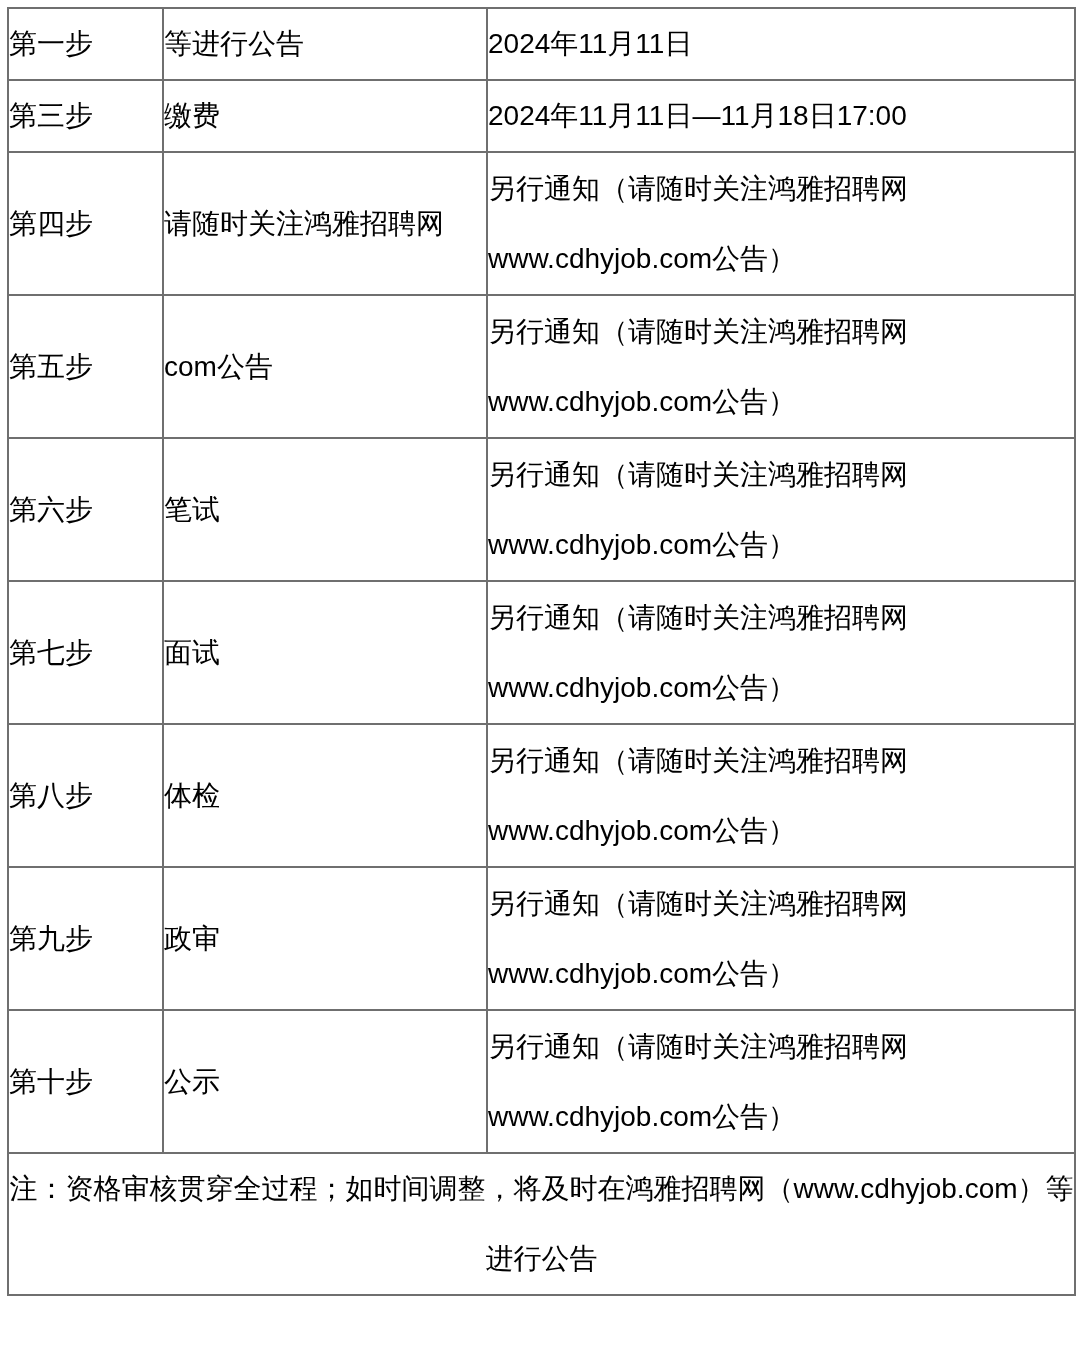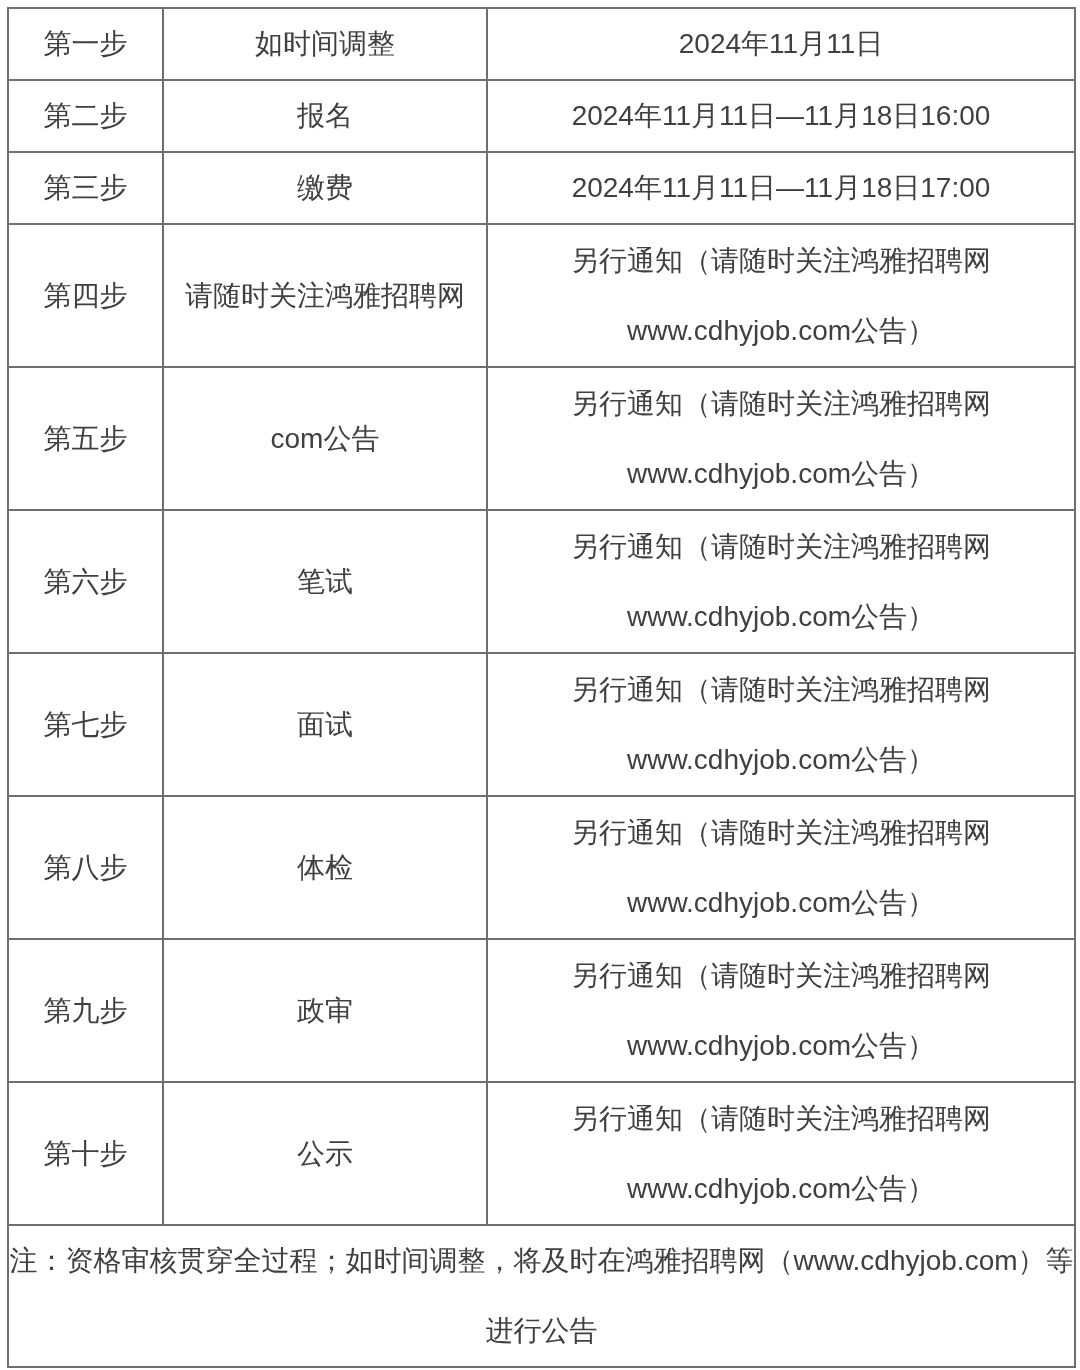--- a/index.html
+++ b/index.html
@@ -16,23 +16,22 @@
     padding: 7px 4px 5px 7px;
     background: #ffffff;
   }
   table.schedule {
     border-collapse: collapse;
     table-layout: fixed;
     width: 1069px;
   }
   table.schedule td {
     border: 2px solid #6f6f6f;
-    color: #404040;
+    color: #000000;
     font-size: 28px;
-    text-align: center;
     vertical-align: middle;
     padding: 0;
     overflow: hidden;
   }
   col.c1 { width: 155px; }
   col.c2 { width: 324px; }
   col.c3 { width: auto; }
   tr.short { height: 72px; }
   tr.tall  { height: 143px; }
   td.time-cell {
@@ -52,27 +51,22 @@
 <div class="page">
   <table class="schedule">
     <colgroup>
       <col class="c1">
       <col class="c2">
       <col class="c3">
     </colgroup>
     <tbody id="rows-body">
         <tr class="short">
     <td class="step-cell">第一步</td>
-    <td class="name-cell">如时间调整</td>
+    <td class="name-cell">等进行公告</td>
     <td class="time-cell">2024年11月11日</td>
-  </tr>
-        <tr class="short">
-    <td class="step-cell">第二步</td>
-    <td class="name-cell">报名</td>
-    <td class="time-cell">2024年11月11日—11月18日16:00</td>
   </tr>
         <tr class="short">
     <td class="step-cell">第三步</td>
     <td class="name-cell">缴费</td>
     <td class="time-cell">2024年11月11日—11月18日17:00</td>
   </tr>
         <tr class="tall">
     <td class="step-cell">第四步</td>
     <td class="name-cell">请随时关注鸿雅招聘网</td>
     <td class="time-cell">另行通知（请随时关注鸿雅招聘网

